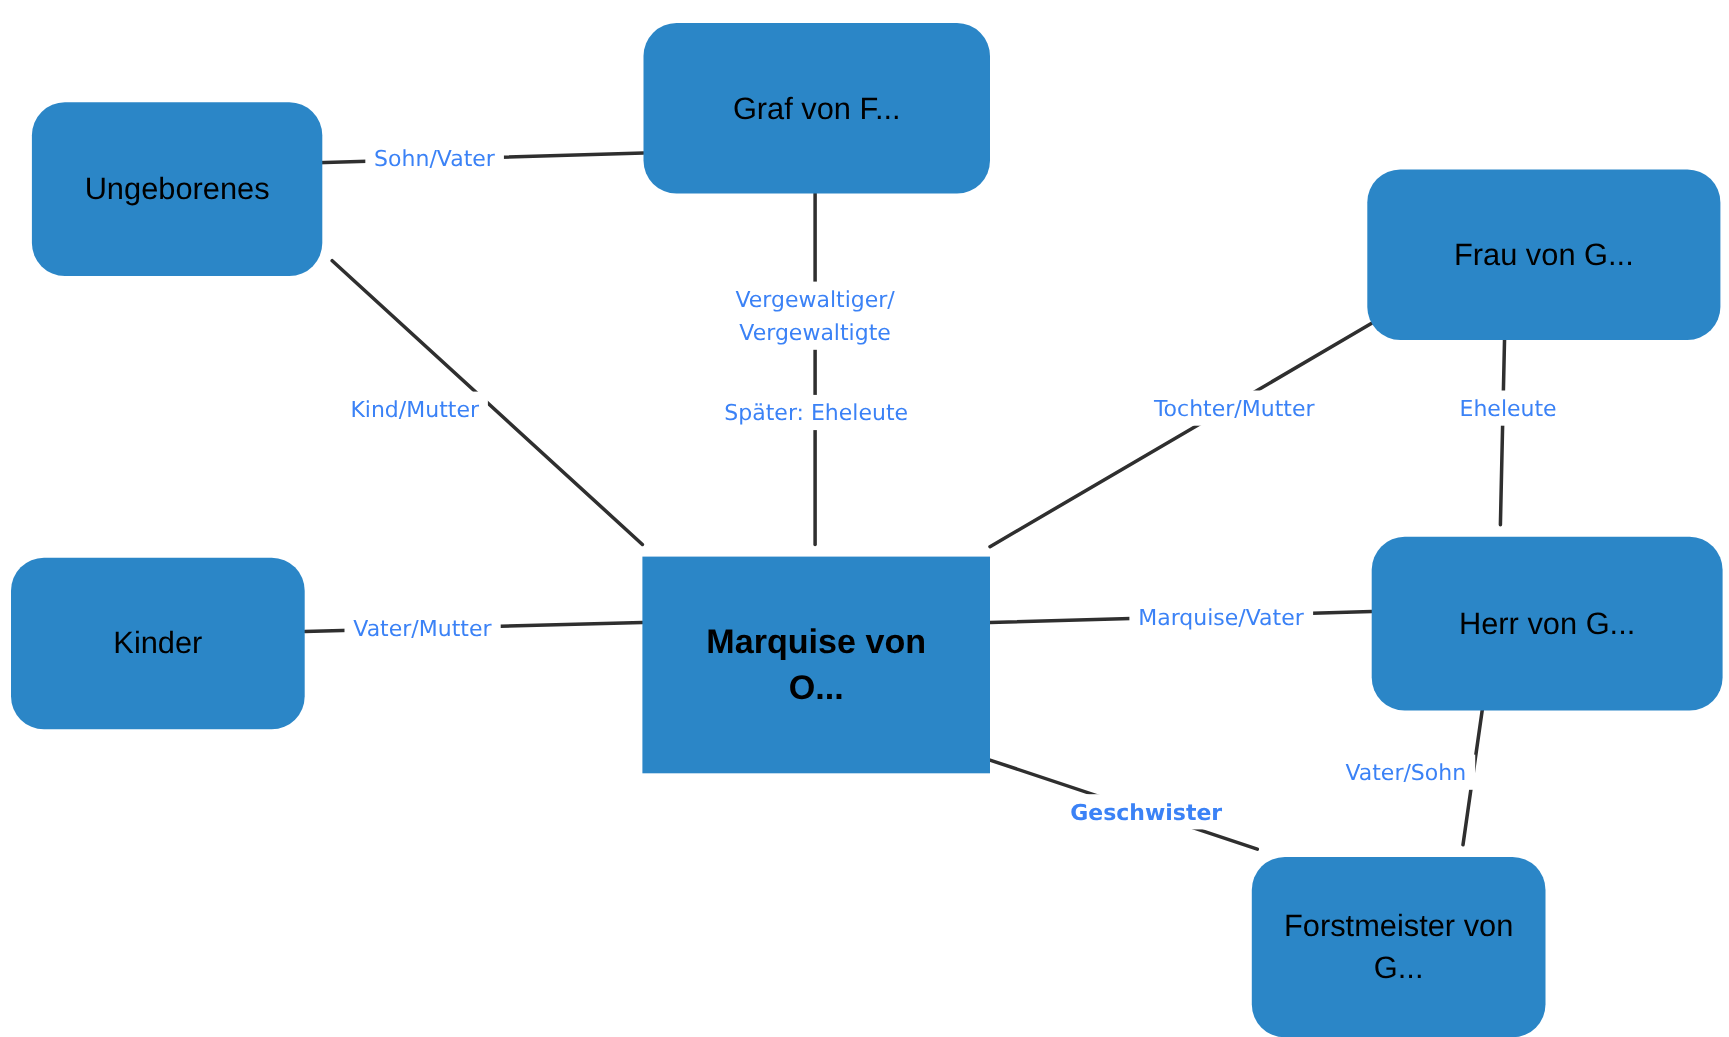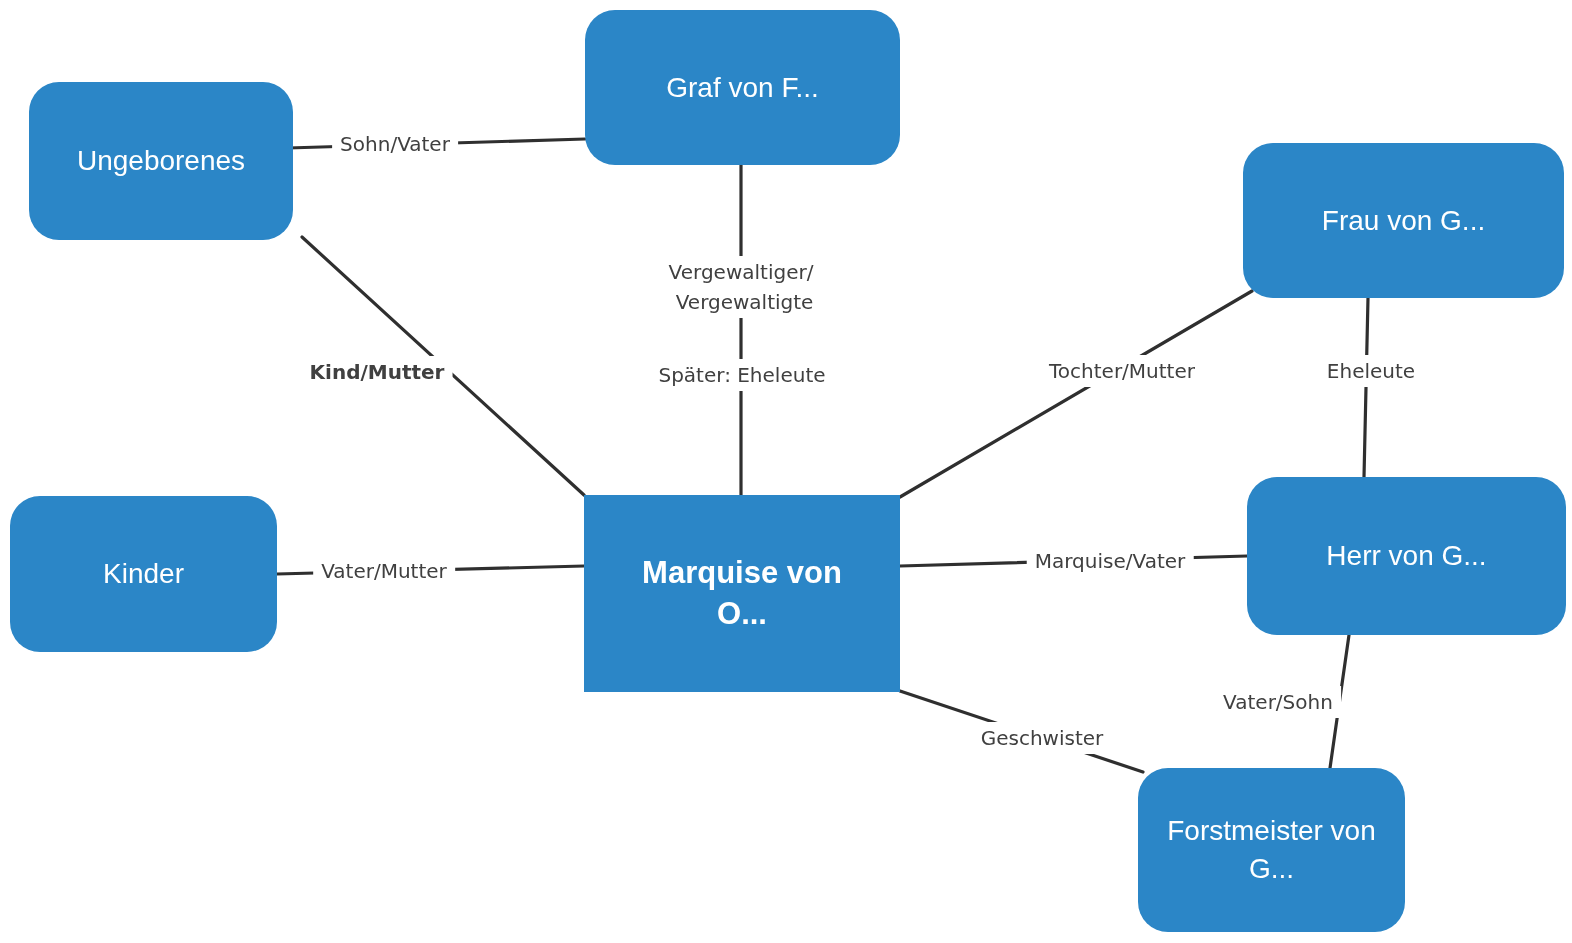--- a/index.html
+++ b/index.html
@@ -22,47 +22,48 @@
     width: 1572px;
     height: 943px;
   }
   .node {
     position: absolute;
     display: flex;
     align-items: center;
     justify-content: center;
     text-align: center;
     background: #2b86c7;
-    color: #ffffff;
+    color: #000000;
     box-sizing: border-box;
+    margin-top: 11px;
   }
   .node.rounded {
     border-radius: 30px;
   }
   .node-text {
     font-size: 28px;
     line-height: 1.35;
     max-width: calc(100% - 28px);
     margin: 0 auto;
   }
   .node.bold .node-text {
     font-weight: bold;
     font-size: 31px;
     line-height: 1.3;
     max-width: 250px;
   }
   .edge-label {
     position: absolute;
     transform: translate(-50%, -50%);
     background: #ffffff;
-    color: #404040;
+    color: #3b82f6;
     font-family: "DejaVu Sans", "Liberation Sans", sans-serif;
     font-size: 20px;
     line-height: 1.5;
-    text-align: right;
+    text-align: center;
     padding: 1px 8px;
     white-space: nowrap;
   }
 </style>
 </head>
 <body>
 
 <div class="canvas">
   <svg id="edge-layer" viewBox="0 0 1572 943" xmlns="http://www.w3.org/2000/svg">
       <line x1="288" y1="148" x2="585" y2="139" stroke="#2f2f2f" stroke-width="3.2" stroke-linecap="round"></line>
@@ -72,21 +73,21 @@
       <line x1="1368" y1="298" x2="1364" y2="477" stroke="#2f2f2f" stroke-width="3.2" stroke-linecap="round"></line>
       <line x1="277" y1="574" x2="584" y2="566" stroke="#2f2f2f" stroke-width="3.2" stroke-linecap="round"></line>
       <line x1="900" y1="566" x2="1247" y2="556" stroke="#2f2f2f" stroke-width="3.2" stroke-linecap="round"></line>
       <line x1="900" y1="691" x2="1143" y2="772" stroke="#2f2f2f" stroke-width="3.2" stroke-linecap="round"></line>
       <line x1="1349" y1="635" x2="1330" y2="768" stroke="#2f2f2f" stroke-width="3.2" stroke-linecap="round"></line>
     </svg>
   <div id="label-layer">
       <div class="edge-label" style="left: 395px; top: 144px;">
         <div>Sohn/Vater</div>
       </div>
-      <div class="edge-label" style="left: 377px; top: 372px; font-weight: bold;">
+      <div class="edge-label" style="left: 377px; top: 372px;">
         <div>Kind/Mutter</div>
       </div>
       <div class="edge-label" style="left: 741px; top: 287px;">
         <div>Vergewaltiger/</div>
         <div>Vergewaltigte</div>
       </div>
       <div class="edge-label" style="left: 742px; top: 375px;">
         <div>Später: Eheleute</div>
       </div>
       <div class="edge-label" style="left: 1122px; top: 371px;">
@@ -94,21 +95,21 @@
       </div>
       <div class="edge-label" style="left: 1371px; top: 371px;">
         <div>Eheleute</div>
       </div>
       <div class="edge-label" style="left: 384px; top: 571px;">
         <div>Vater/Mutter</div>
       </div>
       <div class="edge-label" style="left: 1110px; top: 561px;">
         <div>Marquise/Vater</div>
       </div>
-      <div class="edge-label" style="left: 1042px; top: 738px;">
+      <div class="edge-label" style="left: 1042px; top: 738px; font-weight: bold;">
         <div>Geschwister</div>
       </div>
       <div class="edge-label" style="left: 1278px; top: 702px;">
         <div>Vater/Sohn</div>
       </div>
     </div>
   <div id="node-layer">
       <div class="node rounded" style="left: 29px; top: 82px; width: 264px; height: 158px;">
         <div class="node-text">Ungeborenes</div>
       </div>

